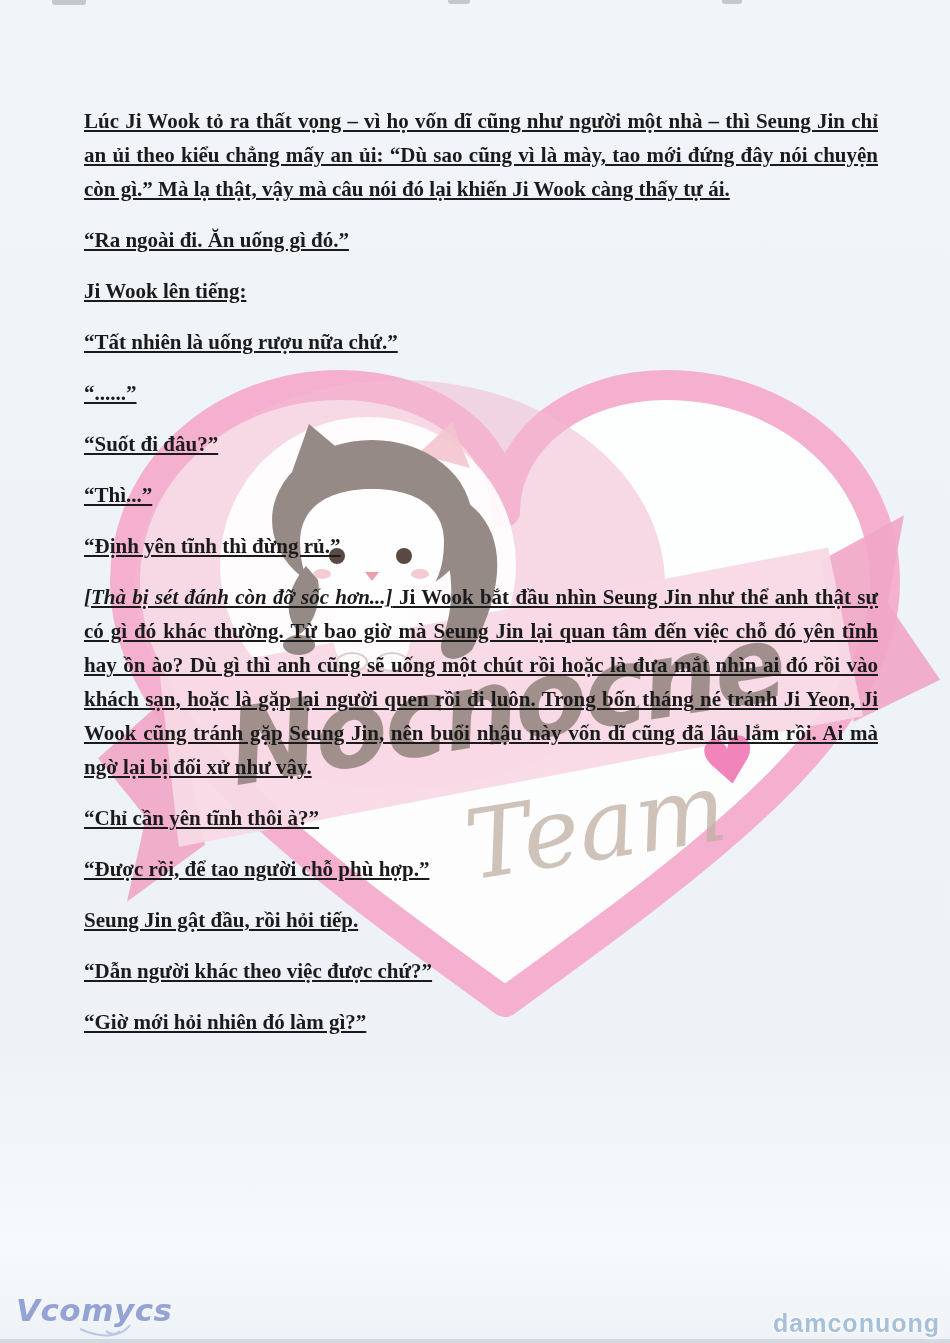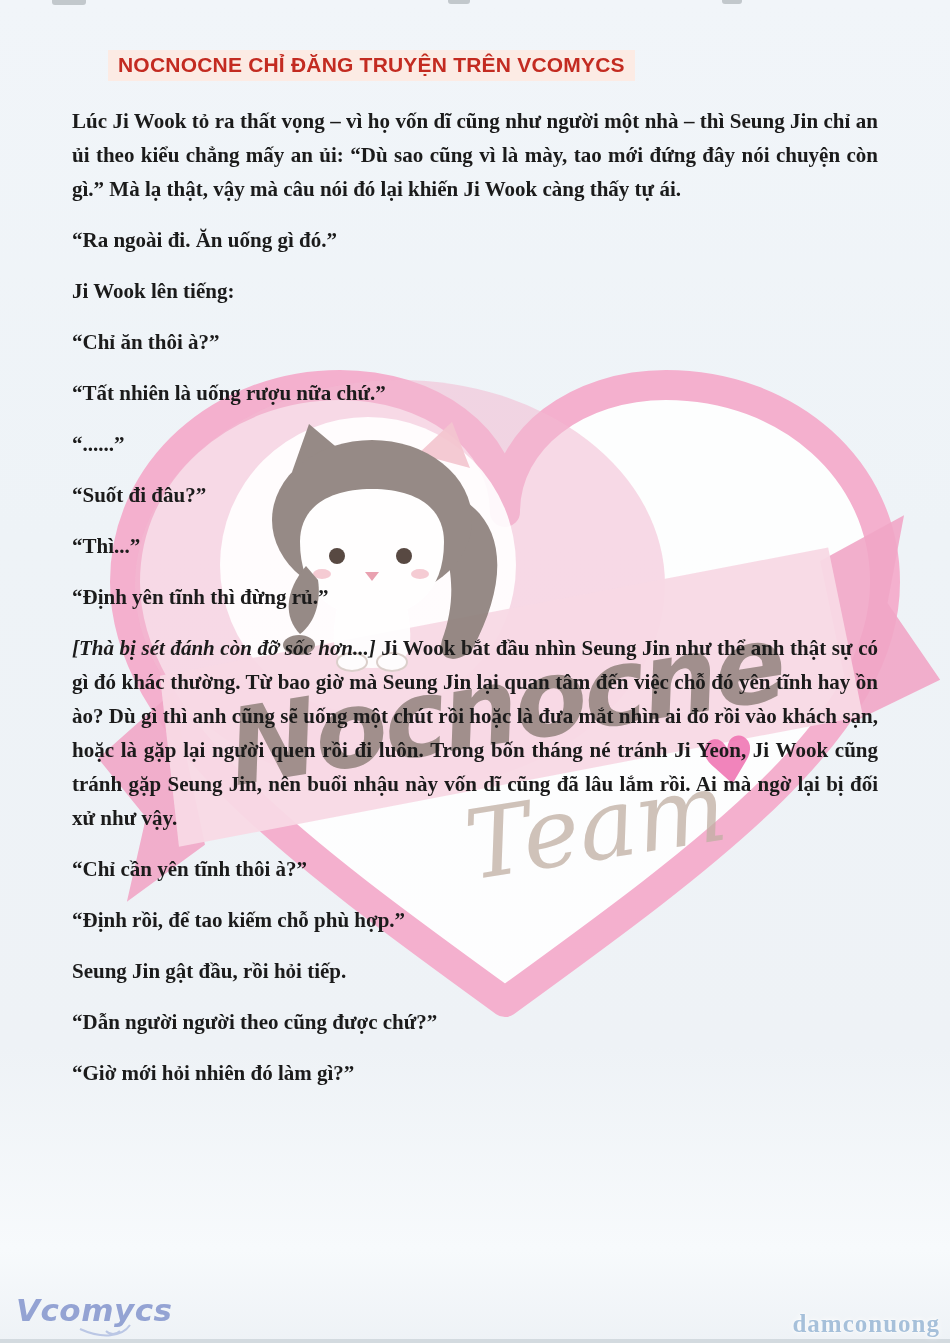--- a/index.html
+++ b/index.html
@@ -24,27 +24,27 @@
     font-family:"Liberation Sans", sans-serif;
     font-weight:bold;font-size:21px;letter-spacing:.2px;
     white-space:nowrap;
   }
 
   .story{
     position:absolute;left:72px;right:72px;top:104px;z-index:1;
     font-size:21px;line-height:34px;font-weight:700;color:#1b1b1b;
     text-align:justify;
   }
-  .story p{margin:0 0 17px 0;}
+  .story p{margin:0 0 17px 12px;text-decoration:underline;}
   .story .lead{font-style:italic;font-weight:700;}
 
   .footer-logo{position:absolute;left:10px;bottom:6px;z-index:2;}
   .footer-credit{
     position:absolute;right:10px;bottom:5px;z-index:2;
-    font-family:Liberation Serif, serif;font-weight:bold;
+    font-family:Liberation Sans, sans-serif;font-weight:bold;
     font-size:25px;letter-spacing:1px;color:#a6c0da;
     text-shadow:0 0 6px #ffffff,0 0 2px #ffffff,0 0 1px #ffffff;
   }
 </style>
 </head>
 <body>
 
 <div class="page">
 
   <div class="edge-smudge" style="left:52px;top:0;width:34px;height:5px;"></div>
@@ -89,52 +89,50 @@
       <path d="M306 566 C284 592,284 618,300 634 C316 622,321 600,318 580 Z" fill="#8e817c"></path>
 
       <path d="M338 602 C328 652,334 668,372 668 C410 668,416 652,406 602 Z" fill="#ffffff"></path>
 
       <ellipse cx="352" cy="662" rx="15" ry="9" fill="#ffffff" stroke="#d9cfc9" stroke-width="2"></ellipse>
       <ellipse cx="392" cy="662" rx="15" ry="9" fill="#ffffff" stroke="#d9cfc9" stroke-width="2"></ellipse>
       <ellipse cx="299" cy="645" rx="16" ry="10" fill="#8e817c"></ellipse>
     </g>
   </svg>
 
-  <div class="header-notice">NOCNOCNE CHỈ ĐĂNG TRUYỆN TRÊN VCOMYCS</div>
 
   <div class="story">
   <p class="para">Lúc Ji Wook tỏ ra thất vọng – vì họ vốn dĩ cũng như người một nhà – thì Seung Jin chỉ an ủi theo kiểu chẳng mấy an ủi: “Dù sao cũng vì là mày, tao mới đứng đây nói chuyện còn gì.” Mà lạ thật, vậy mà câu nói đó lại khiến Ji Wook càng thấy tự ái.</p>
 
   <p class="para">“Ra ngoài đi. Ăn uống gì đó.”</p>
 
   <p class="para">Ji Wook lên tiếng:</p>
 
-  <p class="para">“Chỉ ăn thôi à?”</p>
 
   <p class="para">“Tất nhiên là uống rượu nữa chứ.”</p>
 
   <p class="para">“......”</p>
 
 
   <p class="para">“Suốt đi đâu?”</p>
 
   <p class="para">“Thì...”</p>
 
   <p class="para">“Định yên tĩnh thì đừng rủ.”</p>
 
   <p class="para"><em class="lead">[Thà bị sét đánh còn đỡ sốc hơn...]</em> Ji Wook bắt đầu nhìn Seung Jin như thể anh thật sự có gì đó khác thường. Từ bao giờ mà Seung Jin lại quan tâm đến việc chỗ đó yên tĩnh hay ồn ào? Dù gì thì anh cũng sẽ uống một chút rồi hoặc là đưa mắt nhìn ai đó rồi vào khách sạn, hoặc là gặp lại người quen rồi đi luôn. Trong bốn tháng né tránh Ji Yeon, Ji Wook cũng tránh gặp Seung Jin, nên buổi nhậu này vốn dĩ cũng đã lâu lắm rồi. Ai mà ngờ lại bị đối xử như vậy.</p>
 
   <p class="para">“Chỉ cần yên tĩnh thôi à?”</p>
 
 
-  <p class="para">“Định rồi, để tao kiếm chỗ phù hợp.”</p>
+  <p class="para">“Được rồi, để tao người chỗ phù hợp.”</p>
 
   <p class="para">Seung Jin gật đầu, rồi hỏi tiếp.</p>
 
-  <p class="para">“Dẫn người người theo cũng được chứ?”</p>
+  <p class="para">“Dẫn người khác theo việc được chứ?”</p>
 
   <p class="para">“Giờ mới hỏi nhiên đó làm gì?”</p>
 </div>
 
   <svg class="footer-logo" width="220" height="52" viewBox="0 0 220 52" aria-hidden="true">
     <path d="M70 44 C92 54,112 52,120 40 M96 46 C100 50,106 50,110 46" fill="none" stroke="#aebce0" stroke-width="2" opacity="0.8"></path>
     <text x="6" y="36" font-family="DejaVu Sans, sans-serif" font-style="italic" font-weight="bold" font-size="31" letter-spacing="0.5" fill="#8a9bd0" opacity="0.9">Vcomycs</text>
   </svg>
 
   <div class="footer-credit">damconuong</div>

